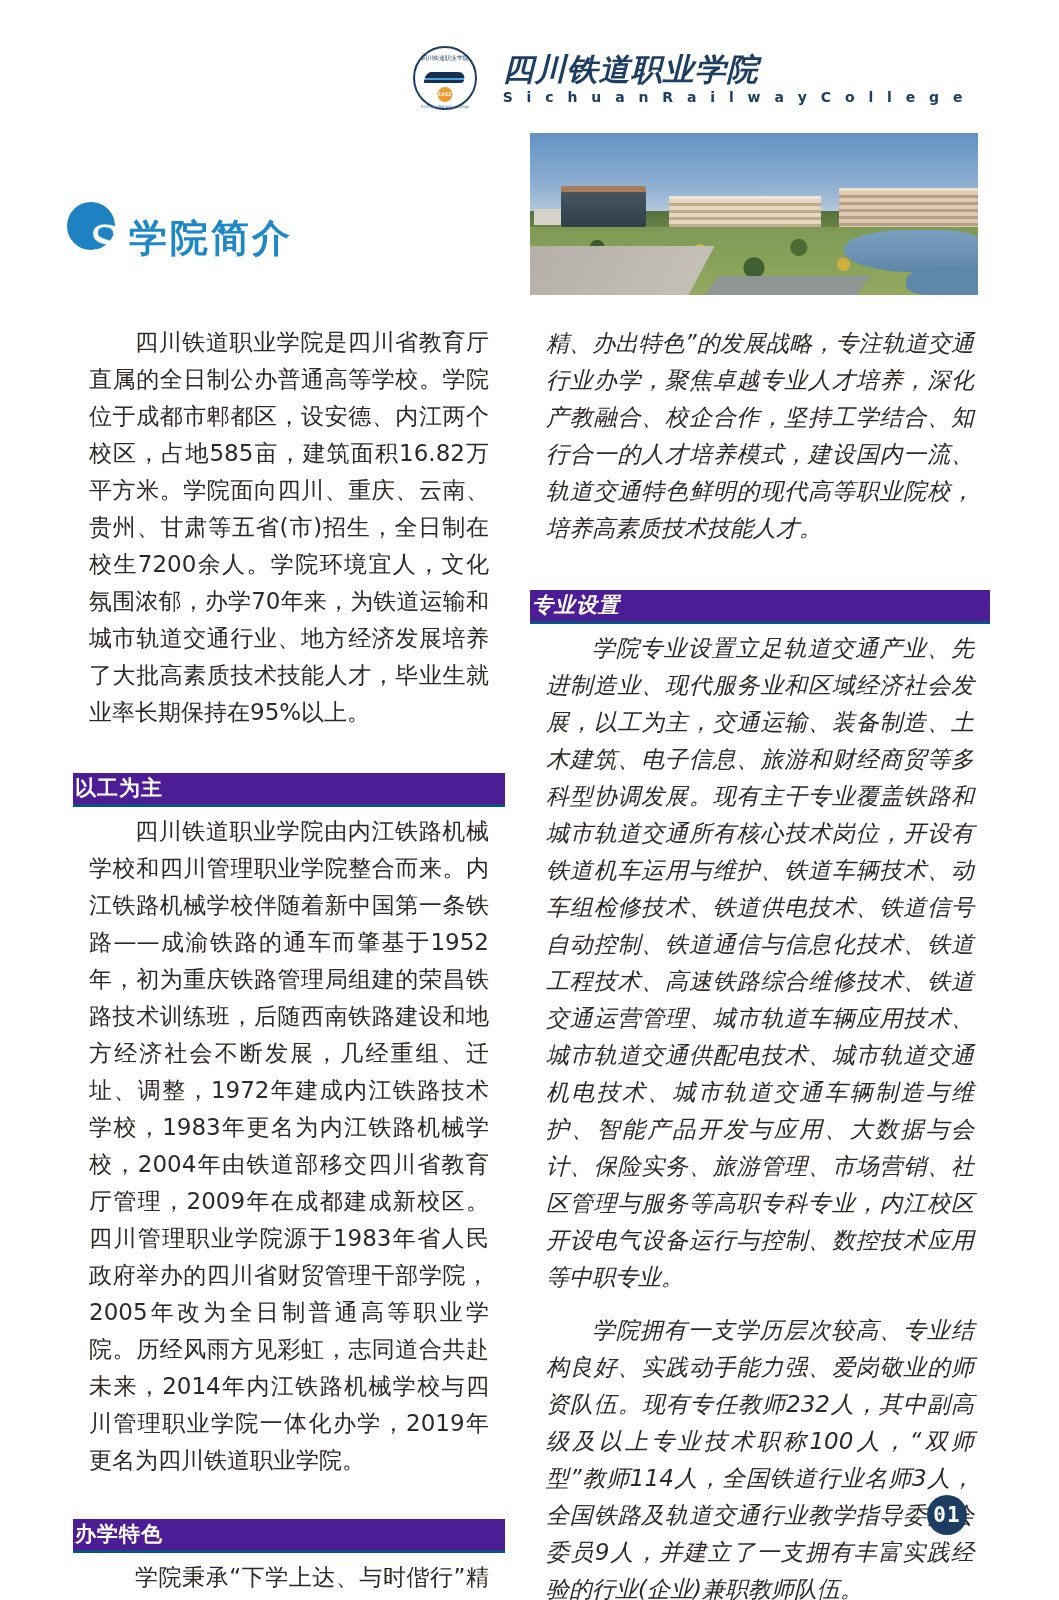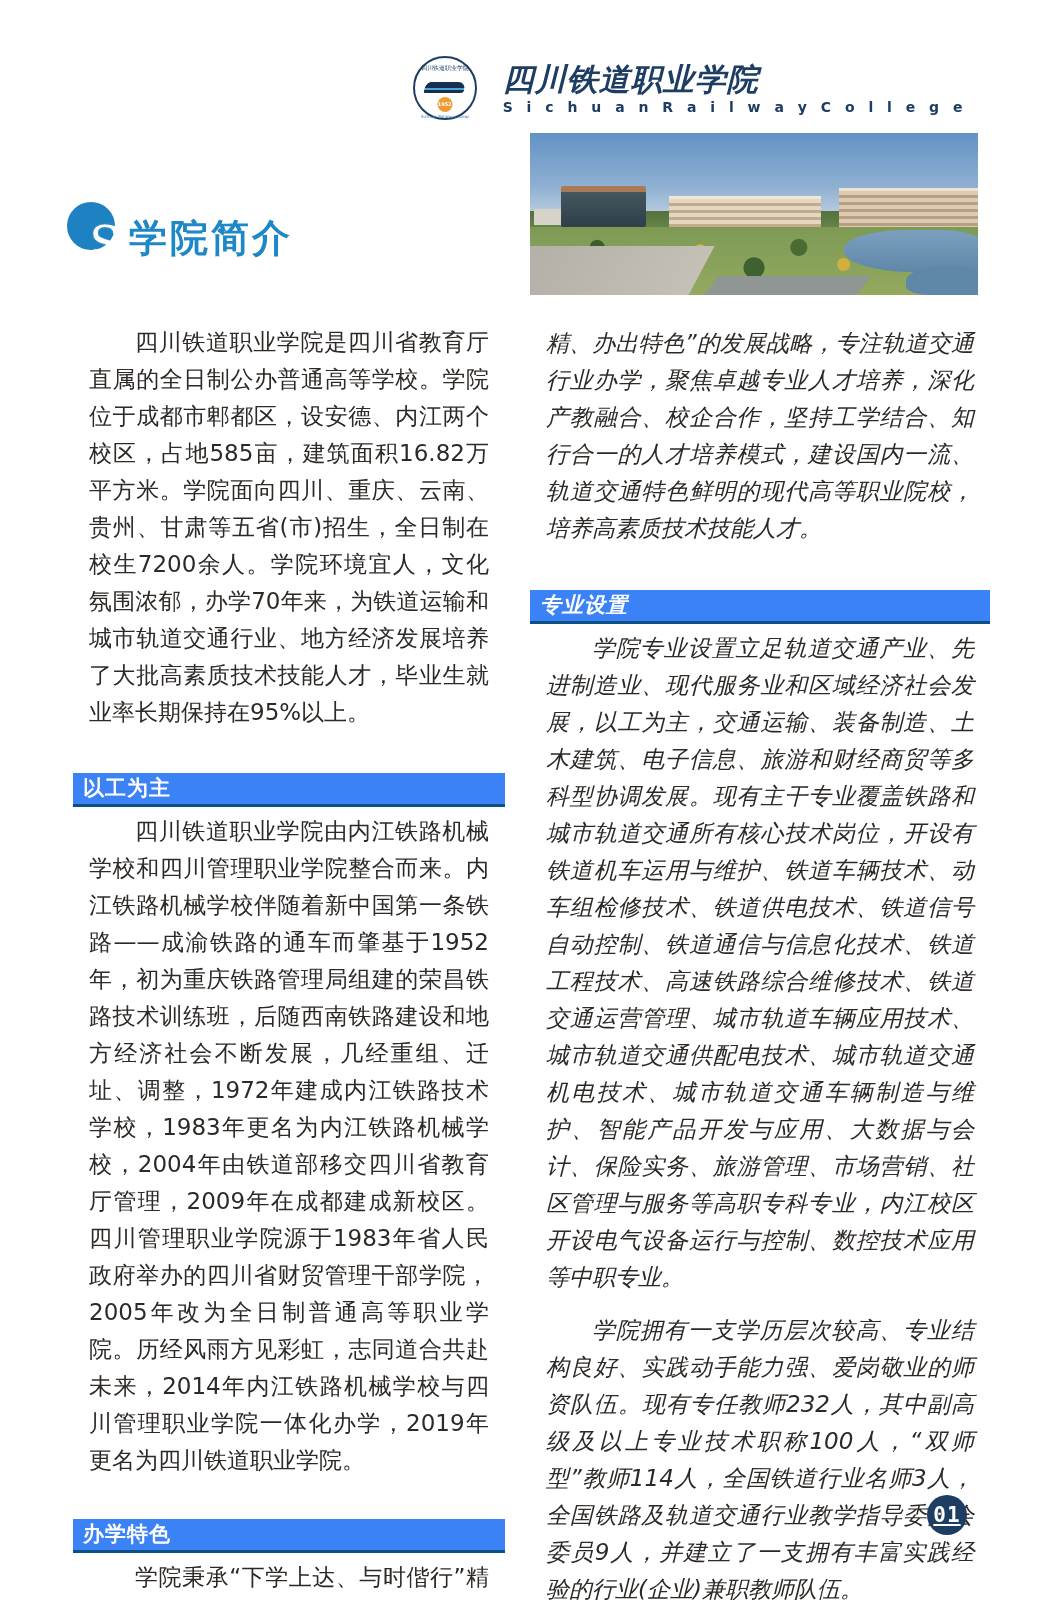--- a/index.html
+++ b/index.html
@@ -2,21 +2,21 @@
 <html><head>
 <meta charset="utf-8">
 <style>
   html,body{margin:0;padding:0;background:#e8e8e8;}
   .page{
     position:relative;width:1059px;height:1600px;background:#ffffff;
     overflow:hidden;font-family:"DejaVu Sans","Liberation Sans",sans-serif;
     color:#2d2926;margin:0 auto;
   }
   
-  .brand{position:absolute;top:56px;right:92px;display:flex;align-items:center;gap:26px;}
+  .brand{position:absolute;top:46px;right:92px;display:flex;align-items:center;gap:26px;}
   .seal{
     position:relative;width:60px;height:60px;border-radius:50%;
     border:2px solid #1d3d63;background:#fff;flex:0 0 auto;
   }
   .seal-arc{position:absolute;top:5px;left:0;width:100%;text-align:center;
     font-size:7px;color:#1d3d63;letter-spacing:0px;transform:scale(.85);}
   .seal-train{
     position:absolute;top:24px;left:10px;width:40px;height:11px;border-radius:6px 10px 3px 3px;
     background:linear-gradient(180deg,#16314f 55%,#4fa3d8 55%,#4fa3d8 75%,#16314f 75%);
     transform:skewX(-18deg);
@@ -56,23 +56,23 @@
   
   .col{position:absolute;top:0;}
   .col-left{left:73px;width:432px;}
   .col-right{left:530px;width:460px;font-style:italic;}
   .body-text{
     margin:16px;font-size:23px;line-height:37px;text-align:justify;
     color:#2d2926;
   }
   .indent{text-indent:2em;}
   .section-bar{
-    height:31px;background:#3b82f6;border-bottom:3px solid #0b5186;
+    height:31px;background:#4c1d95;border-bottom:3px solid #0b5186;
     color:#ffffff;font-size:21px;font-weight:bold;line-height:31px;
-    padding-left:10px;letter-spacing:1px;
+    padding-left:2px;letter-spacing:1px;
   }
   
   .photo{
     position:relative;width:448px;height:162px;overflow:hidden;background:#9db8d2;
   }
   .ph-sky{position:absolute;left:0;top:0;width:100%;height:55%;
     background:linear-gradient(180deg,#6292c4 0%,#8fb0d2 60%,#c3d4e2 100%);}
   .ph-treeline{position:absolute;left:0;top:48%;width:100%;height:14%;
     background:linear-gradient(180deg,#55703e,#6d8a4a);}
   .ph-bldg-left{position:absolute;left:7%;top:33%;width:19%;height:25%;
@@ -101,21 +101,21 @@
     background:#5f87a8;border-radius:50% 40% 0 30%;}
   .ph-plaza{position:absolute;left:-6%;top:70%;width:44%;height:34%;
     background:linear-gradient(90deg,#b3afa6,#c4c0b6);transform:skewX(-28deg);}
   .ph-road{position:absolute;left:40%;top:88%;width:34%;height:16%;
     background:#8f9693;transform:skewX(-38deg);}
   
   .page-num{
     position:absolute;left:927px;top:1495px;width:40px;height:40px;border-radius:50%;
     background:#1d3d63;color:#ffffff;text-align:center;line-height:40px;
     font-family:"DejaVu Sans Mono","Liberation Mono",monospace;
-    font-size:21px;font-weight:bold;letter-spacing:1px;text-decoration:underline;
+    font-size:21px;font-weight:bold;letter-spacing:1px;
   }
 </style>
 </head>
 <body>
 
 <div class="page">
 
   <div class="brand">
     <div class="seal">
       <div class="seal-arc">四川铁道职业学院</div>

